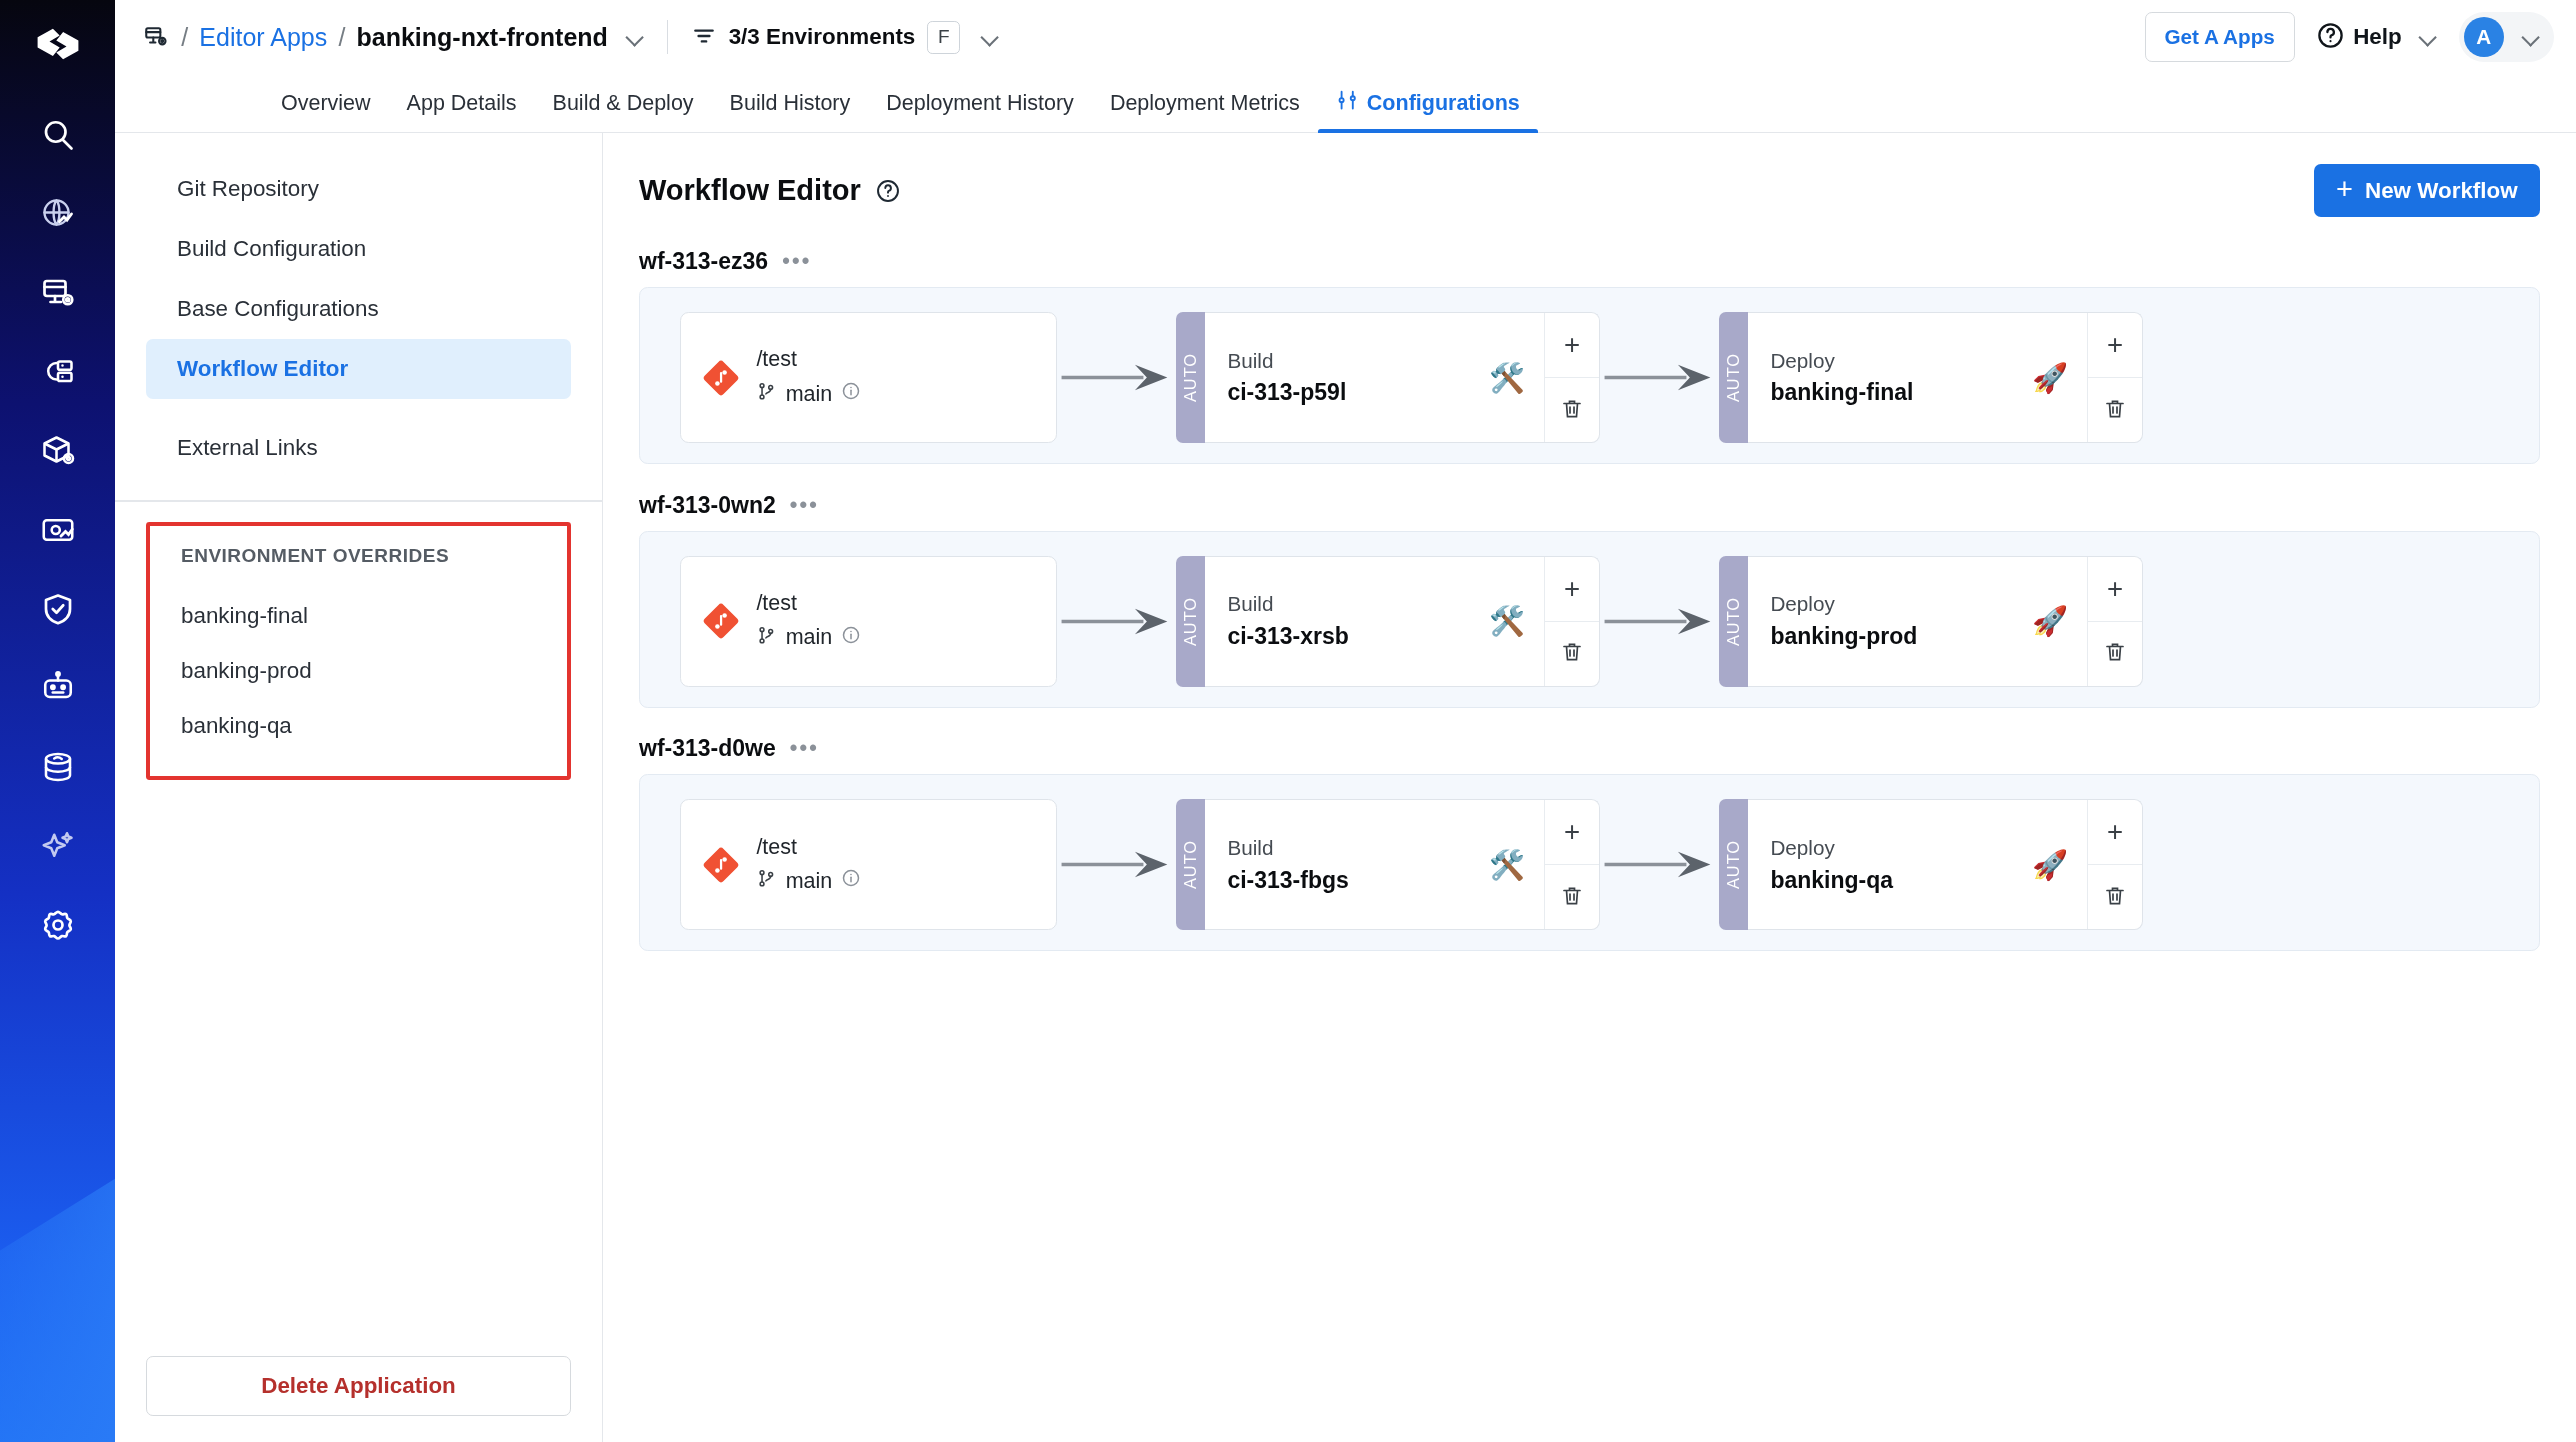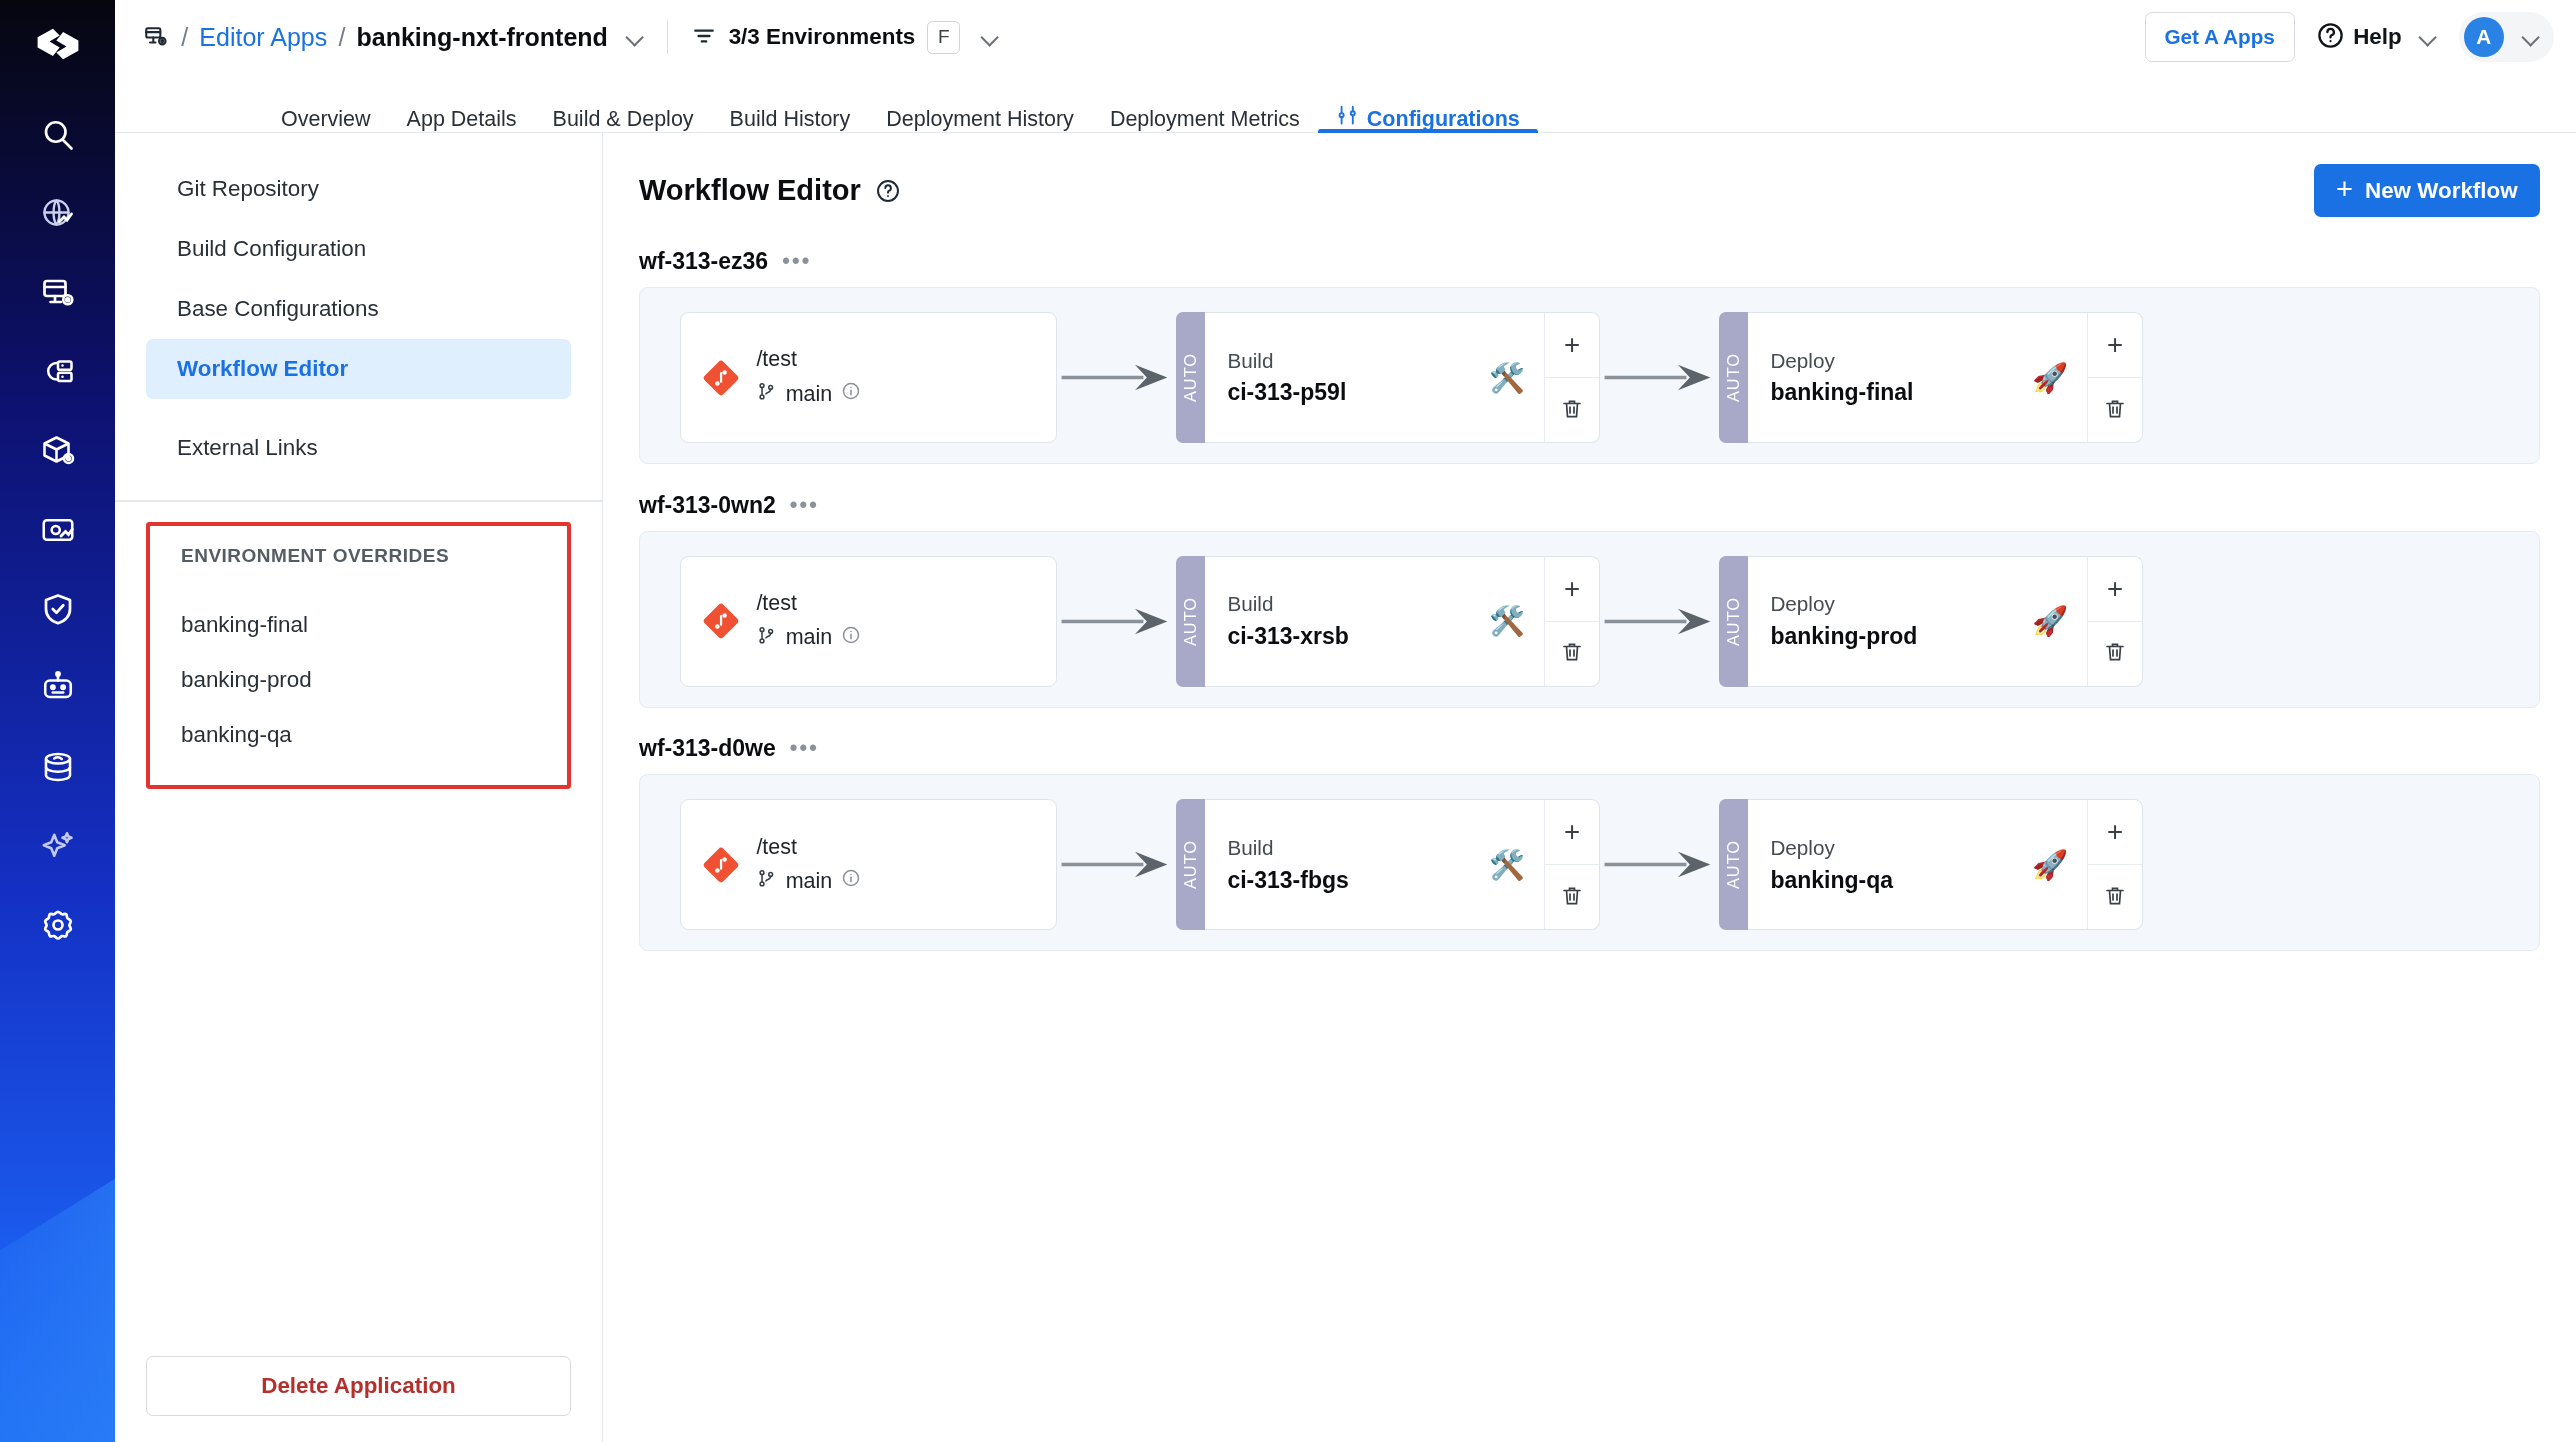--- a/index.html
+++ b/index.html
@@ -75,21 +75,21 @@
     width: 40px; height: 40px; border-radius: 50%; background:#2a82e4; color:#fff;
     display:flex; align-items:center; justify-content:center; font-size: 20.7px; font-weight:700;
   }
 
   
   .tabs {
     height: 59px; flex: 0 0 59px; display:flex; align-items:stretch; gap: 0;
     padding-left: 148px; border-bottom: 1.3px solid #e4e7eb; background:#fff;
   }
   .tab {
-    display:flex; align-items:flex-end; gap:8.6px; padding: 0 18px; cursor:pointer;
+    display:flex; align-items:center; gap:8.6px; padding: 0 18px; cursor:pointer;
     font-size: 21.5px; color:#2a3038; position:relative; white-space:nowrap;
   }
   .tab.active { color:#1a71e3; font-weight: 700; }
   .tab.active::after {
     content:""; position:absolute; left:0; right:0; bottom:-1.3px; height:4.3px; background:#1a71e3; border-radius:2.6px 2.6px 0 0;
   }
 
   
   .body-split { flex:1; display:flex; min-height:0; }
 
@@ -103,21 +103,21 @@
     font-size: 22.4px; color:#2a3038; border-radius: 6.9px; cursor:pointer;
   }
   .cfg-item.active { background:#e0effd; color:#1a71e3; font-weight:700; }
   .cfg-divider { height:1.3px; background:#e4e7eb; margin: 22.4px 0 0 0; }
   .env-box {
     margin: 20.7px 31px 0 31px; border: 4.3px solid #e3342f; border-radius: 3.4px;
     padding: 19px 0 22.4px 0;
   }
   .env-head {
     font-size: 19px; letter-spacing: 0.5px; color:#555c64; font-weight: 700;
-    padding-left: 31px; margin-bottom: 30px;
+    padding-left: 31px; margin-bottom: 21px;
   }
   .env-item {
     height: 55px; display:flex; align-items:center; padding-left: 31px;
     font-size: 22.4px; color:#2a3038; cursor:pointer;
   }
   .cfg-foot { margin-top: auto; padding: 0 31px 26px 31px; }
   .btn-delete {
     width:100%; height: 60px; border: 1.3px solid #d6dade; border-radius: 6.9px; background:#fff;
     color:#b5302c; font-size: 22.4px; font-weight: 700; cursor:pointer; font-family:"Liberation Sans", sans-serif;
   }

